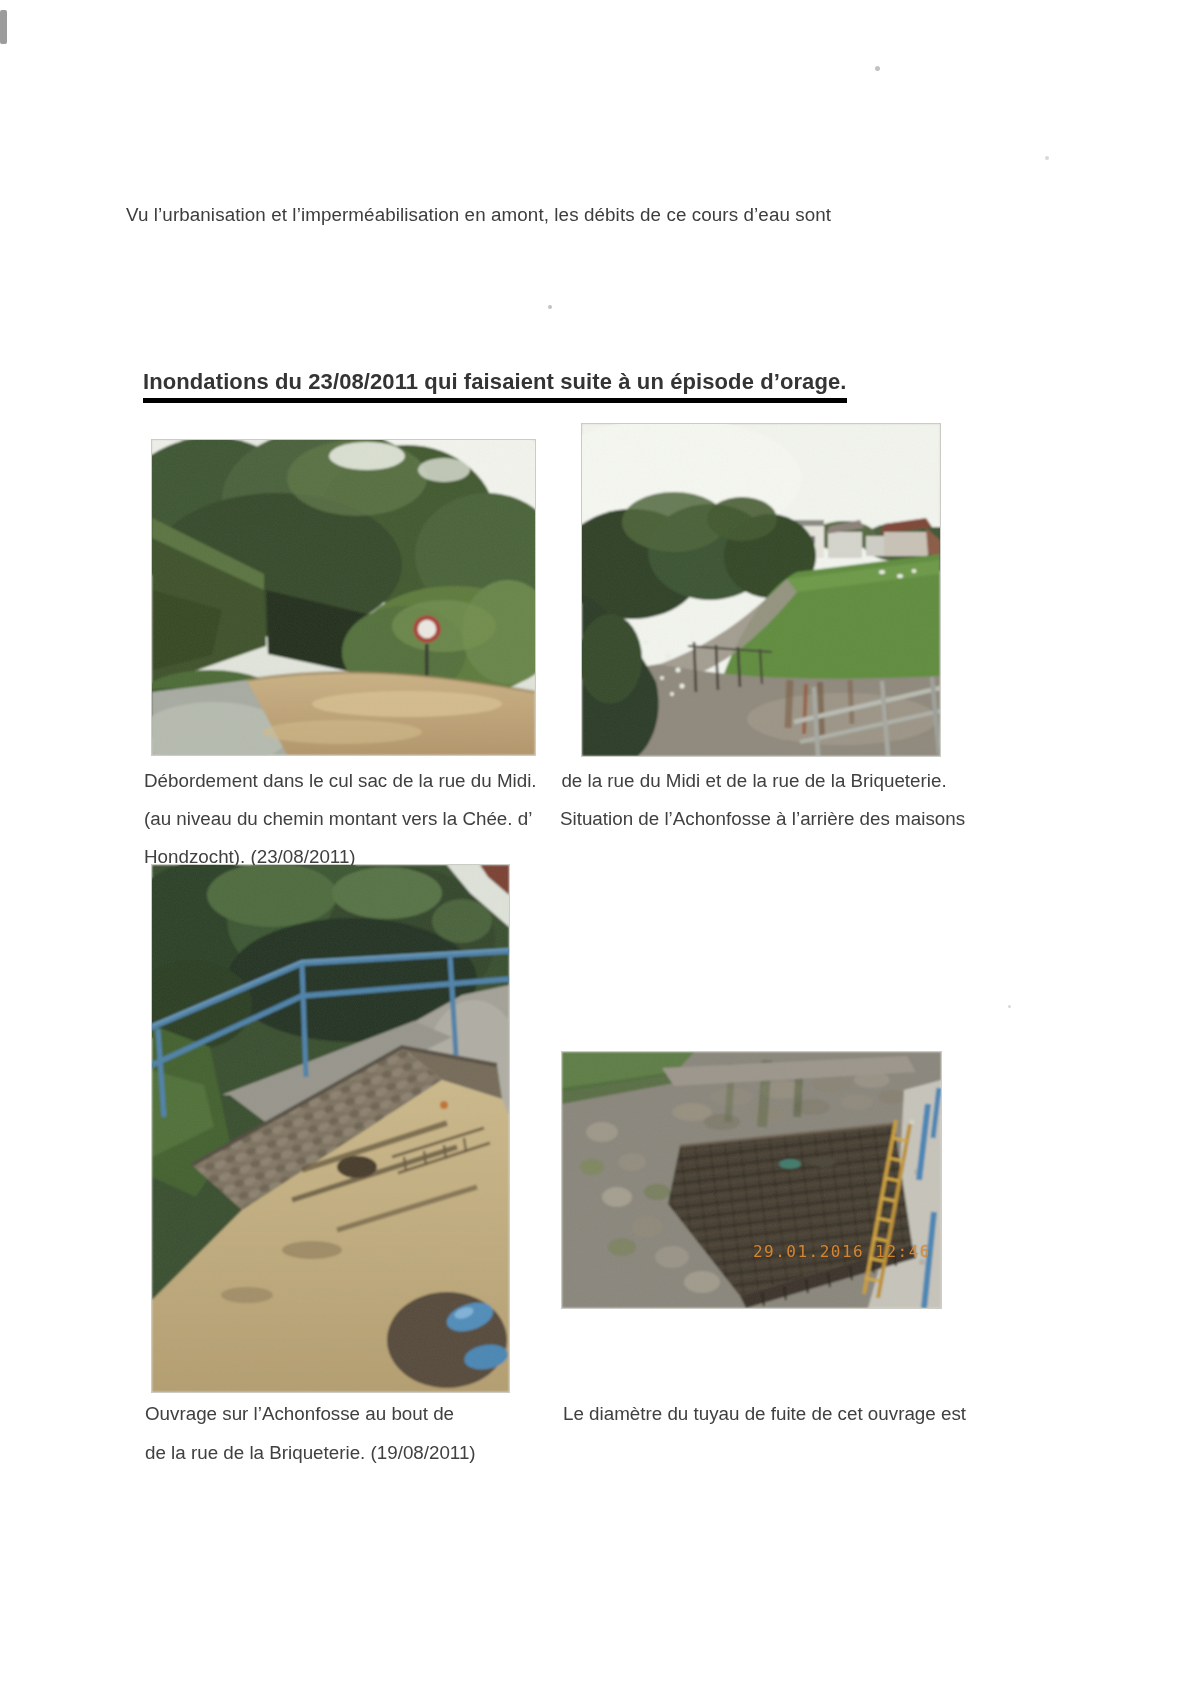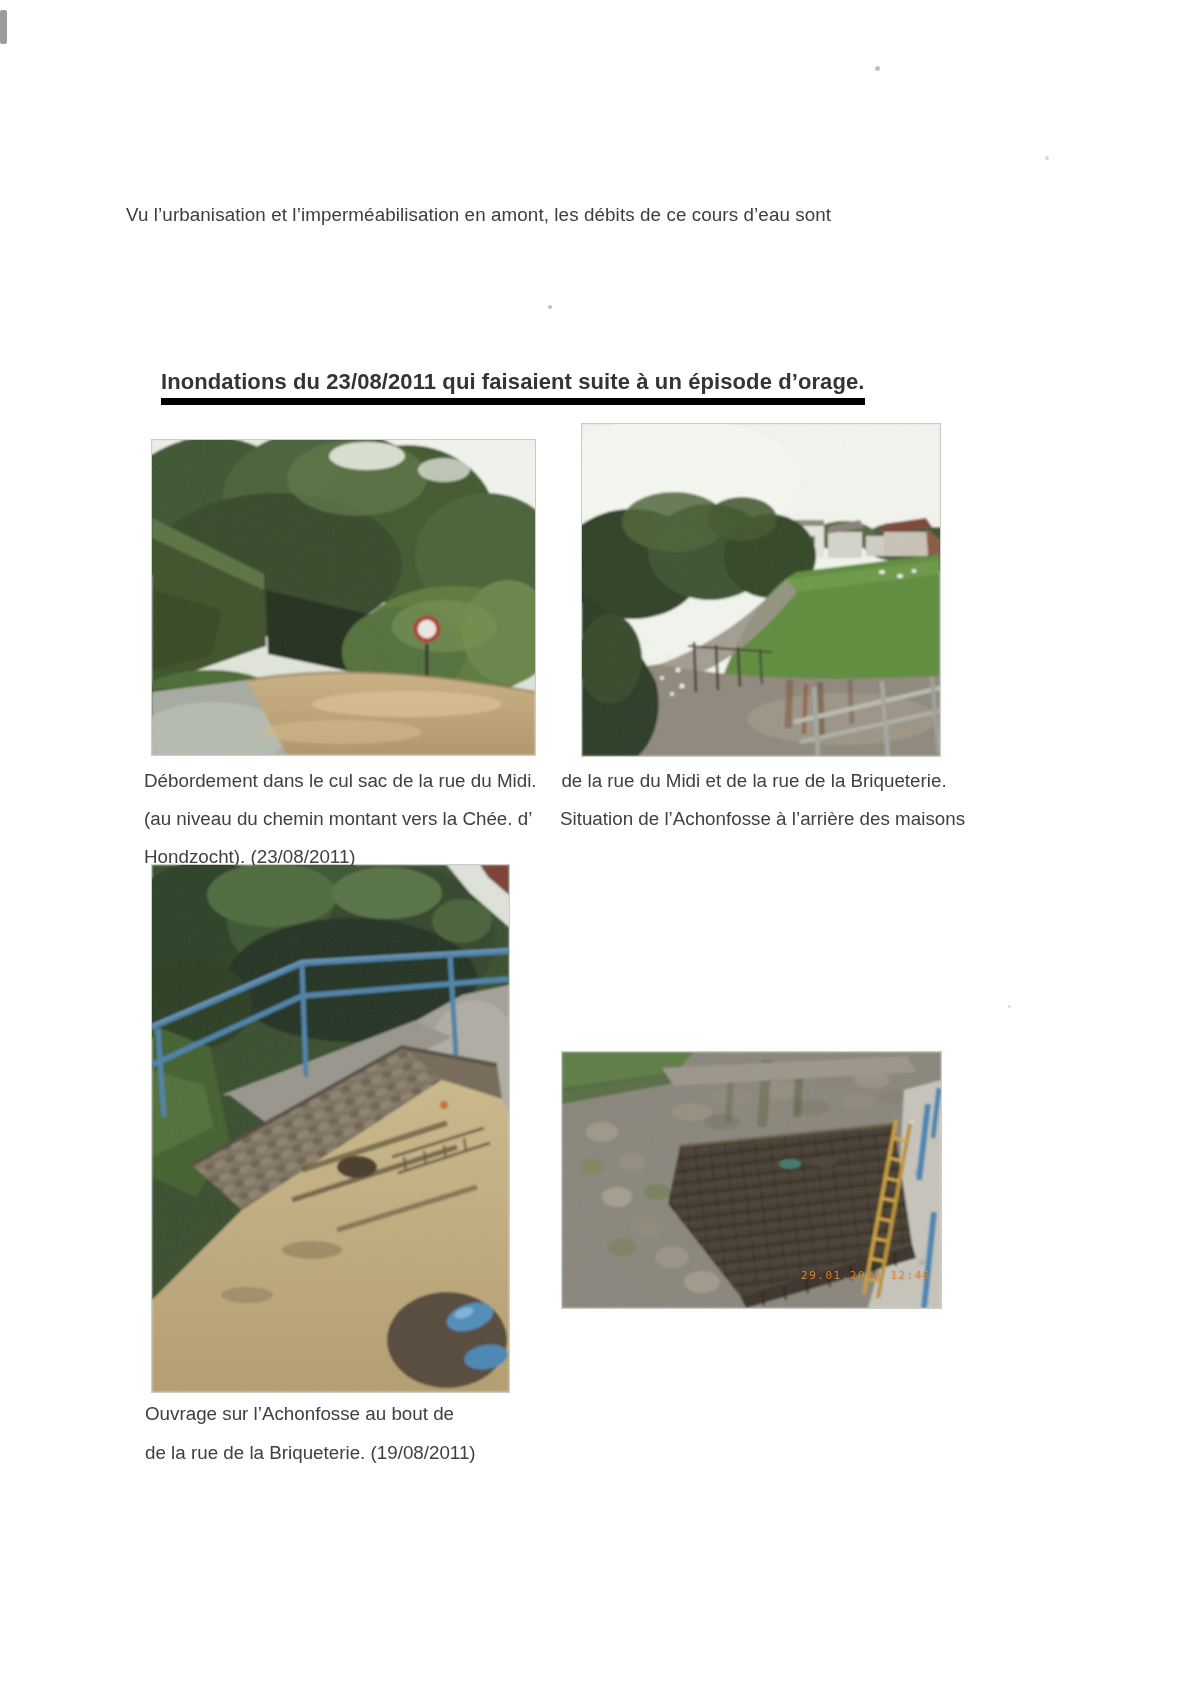--- a/index.html
+++ b/index.html
@@ -7,30 +7,30 @@
     position:relative; width:1192px; height:1684px; margin:0 auto;
     background:#ffffff; overflow:hidden;
     font-family:"Liberation Sans", sans-serif; color:#3e3e3e;
   }
   .para { position:absolute; }
   .para .pline { font-size:18.8px; line-height:37.5px; white-space:nowrap; letter-spacing:0.1px; color:#3d3d3d; }
   .heading { position:absolute; }
   .heading-text {
     display:inline-block; font-size:22px; font-weight:bold; color:#343434;
     letter-spacing:0.1px; white-space:nowrap;
-    border-bottom:7px solid #000000; padding-bottom:3px;margin-left:18px;
+    border-bottom:5px solid #000000; padding-bottom:3px;
   }
   .fig { position:absolute; margin:0; padding:0; box-shadow:0 0 0 1px rgba(85,85,70,0.30); background:#dcdcd4; }
   .fig svg { display:block; }
   .cap { position:absolute; font-size:18.8px; line-height:38px; color:#404040; }
   .cap .capline { white-space:nowrap; }
   .cap.center { text-align:center; }
   .timestamp {
-    position:absolute; right:10px; bottom:26px;
-    font-family:"DejaVu Sans Mono", monospace; font-size:11px; letter-spacing:1.5px;
+    position:absolute; right:10px; bottom:47px;
+    font-family:"DejaVu Sans Mono", monospace; font-size:16px; letter-spacing:1.5px;
     color:#e08b30; opacity:0.92; text-shadow:0 0 2px rgba(60,40,0,0.35);
   }
   .speck { position:absolute; border-radius:50%; background:#8f8f8f; opacity:0.55; }
   .edge-mark { position:absolute; background:#4a4a4a; opacity:0.55; border-radius:2px; }
 </style>
 </head>
 <body>
 
 <div class="page">
 
@@ -341,15 +341,16 @@
     </svg>
     <div class="timestamp">29.01.2016 12:46</div>
   </figure>
 
   <div class="cap" style="left:145px;top:1394px;width:420px;line-height:39px;">
     <div class="capline">Ouvrage sur l’Achonfosse au bout de</div>
     <div class="capline">de la rue de la Briqueterie. (19/08/2011)</div>
   </div>
 
   <div class="cap" style="left:563px;top:1394px;width:420px;line-height:39px;">
+    <div class="capline">Le diamètre du tuyau de fuite de cet ouvrage est</div>
   </div>
 
 </div>
 
 </body></html>

